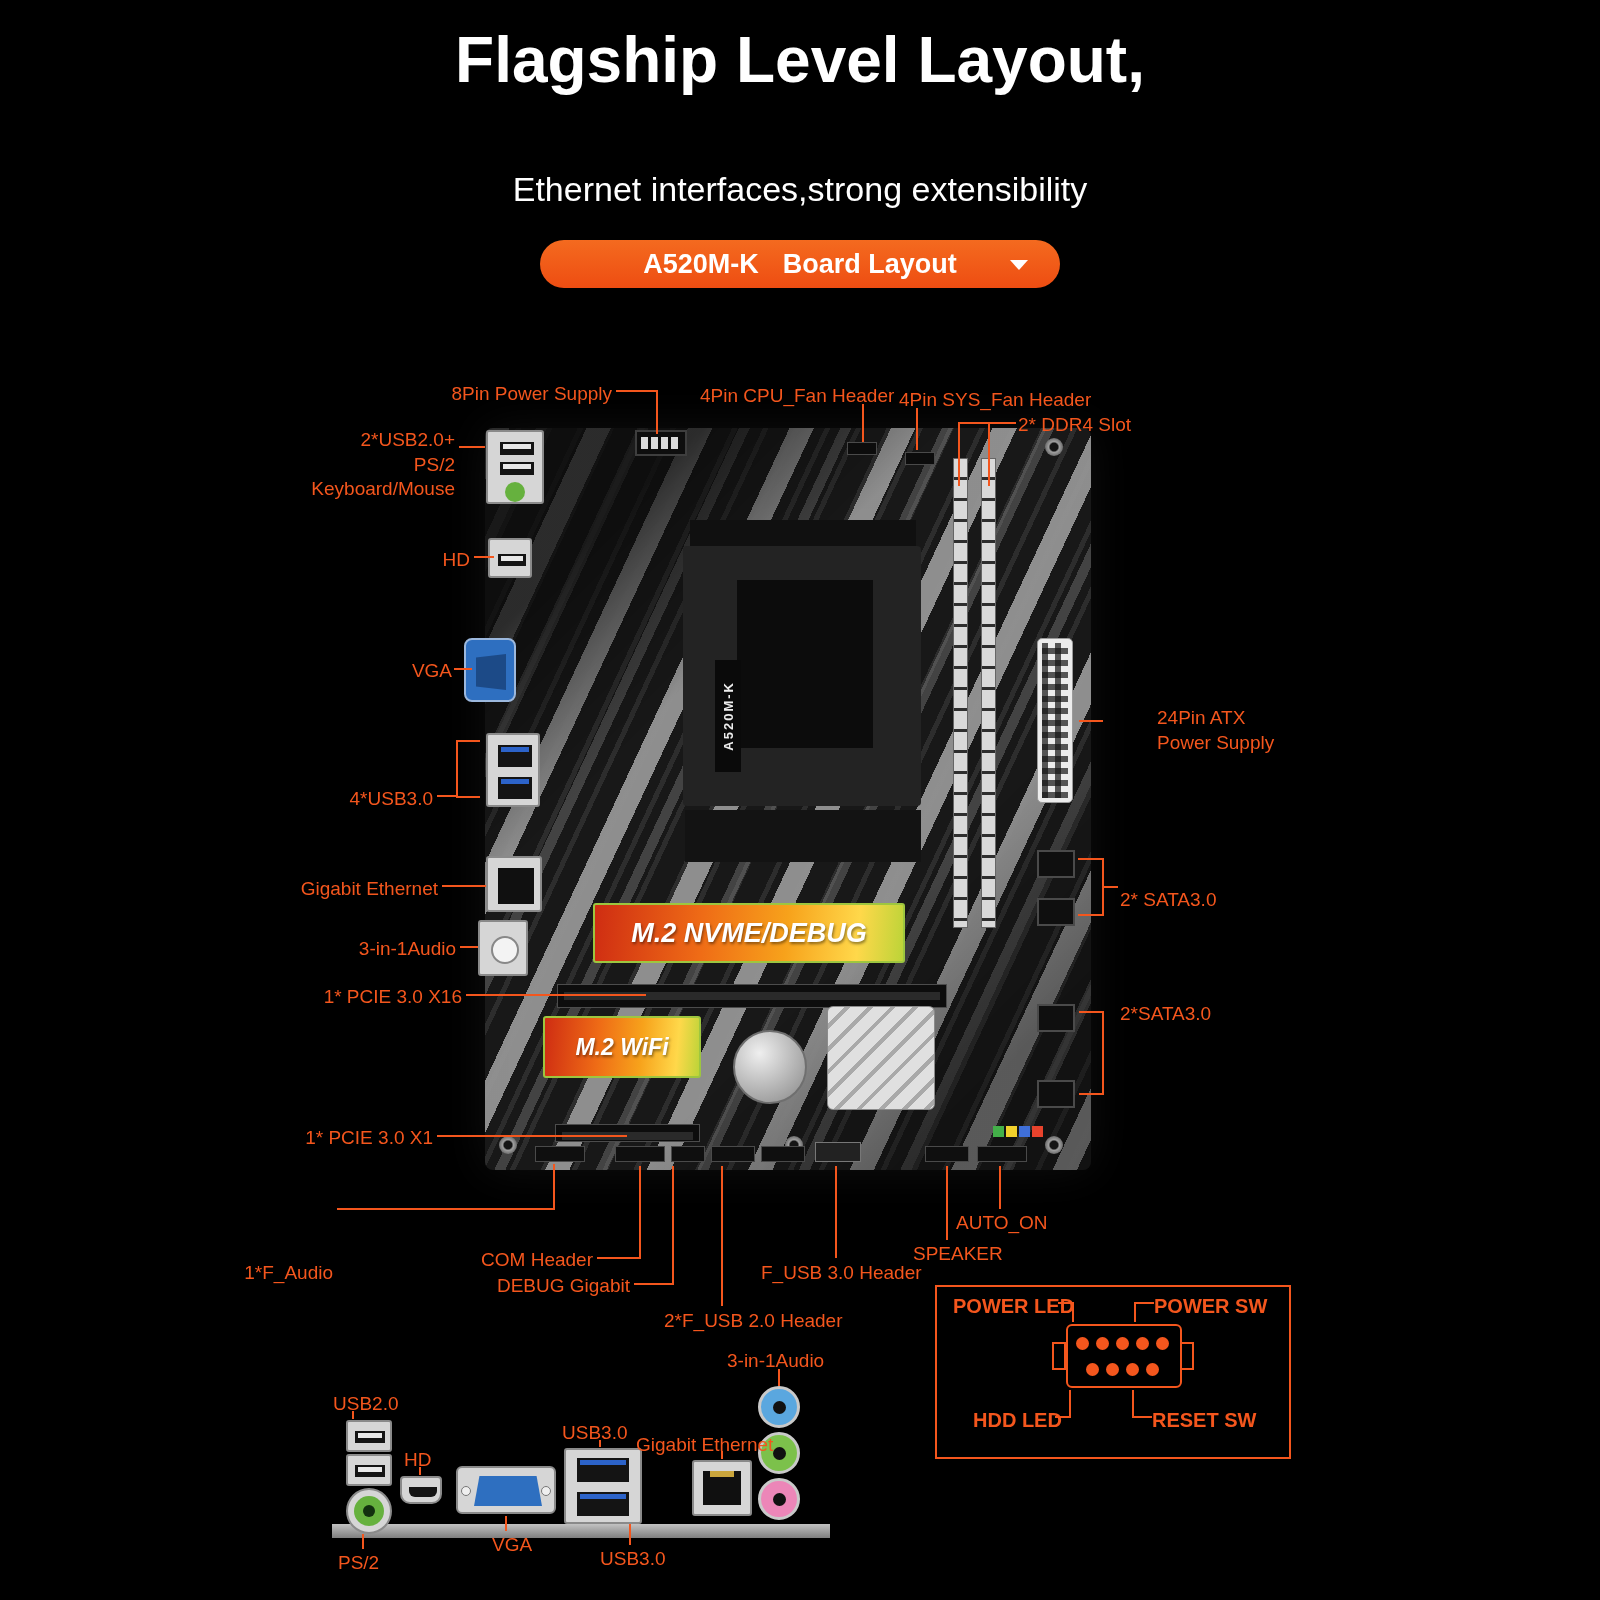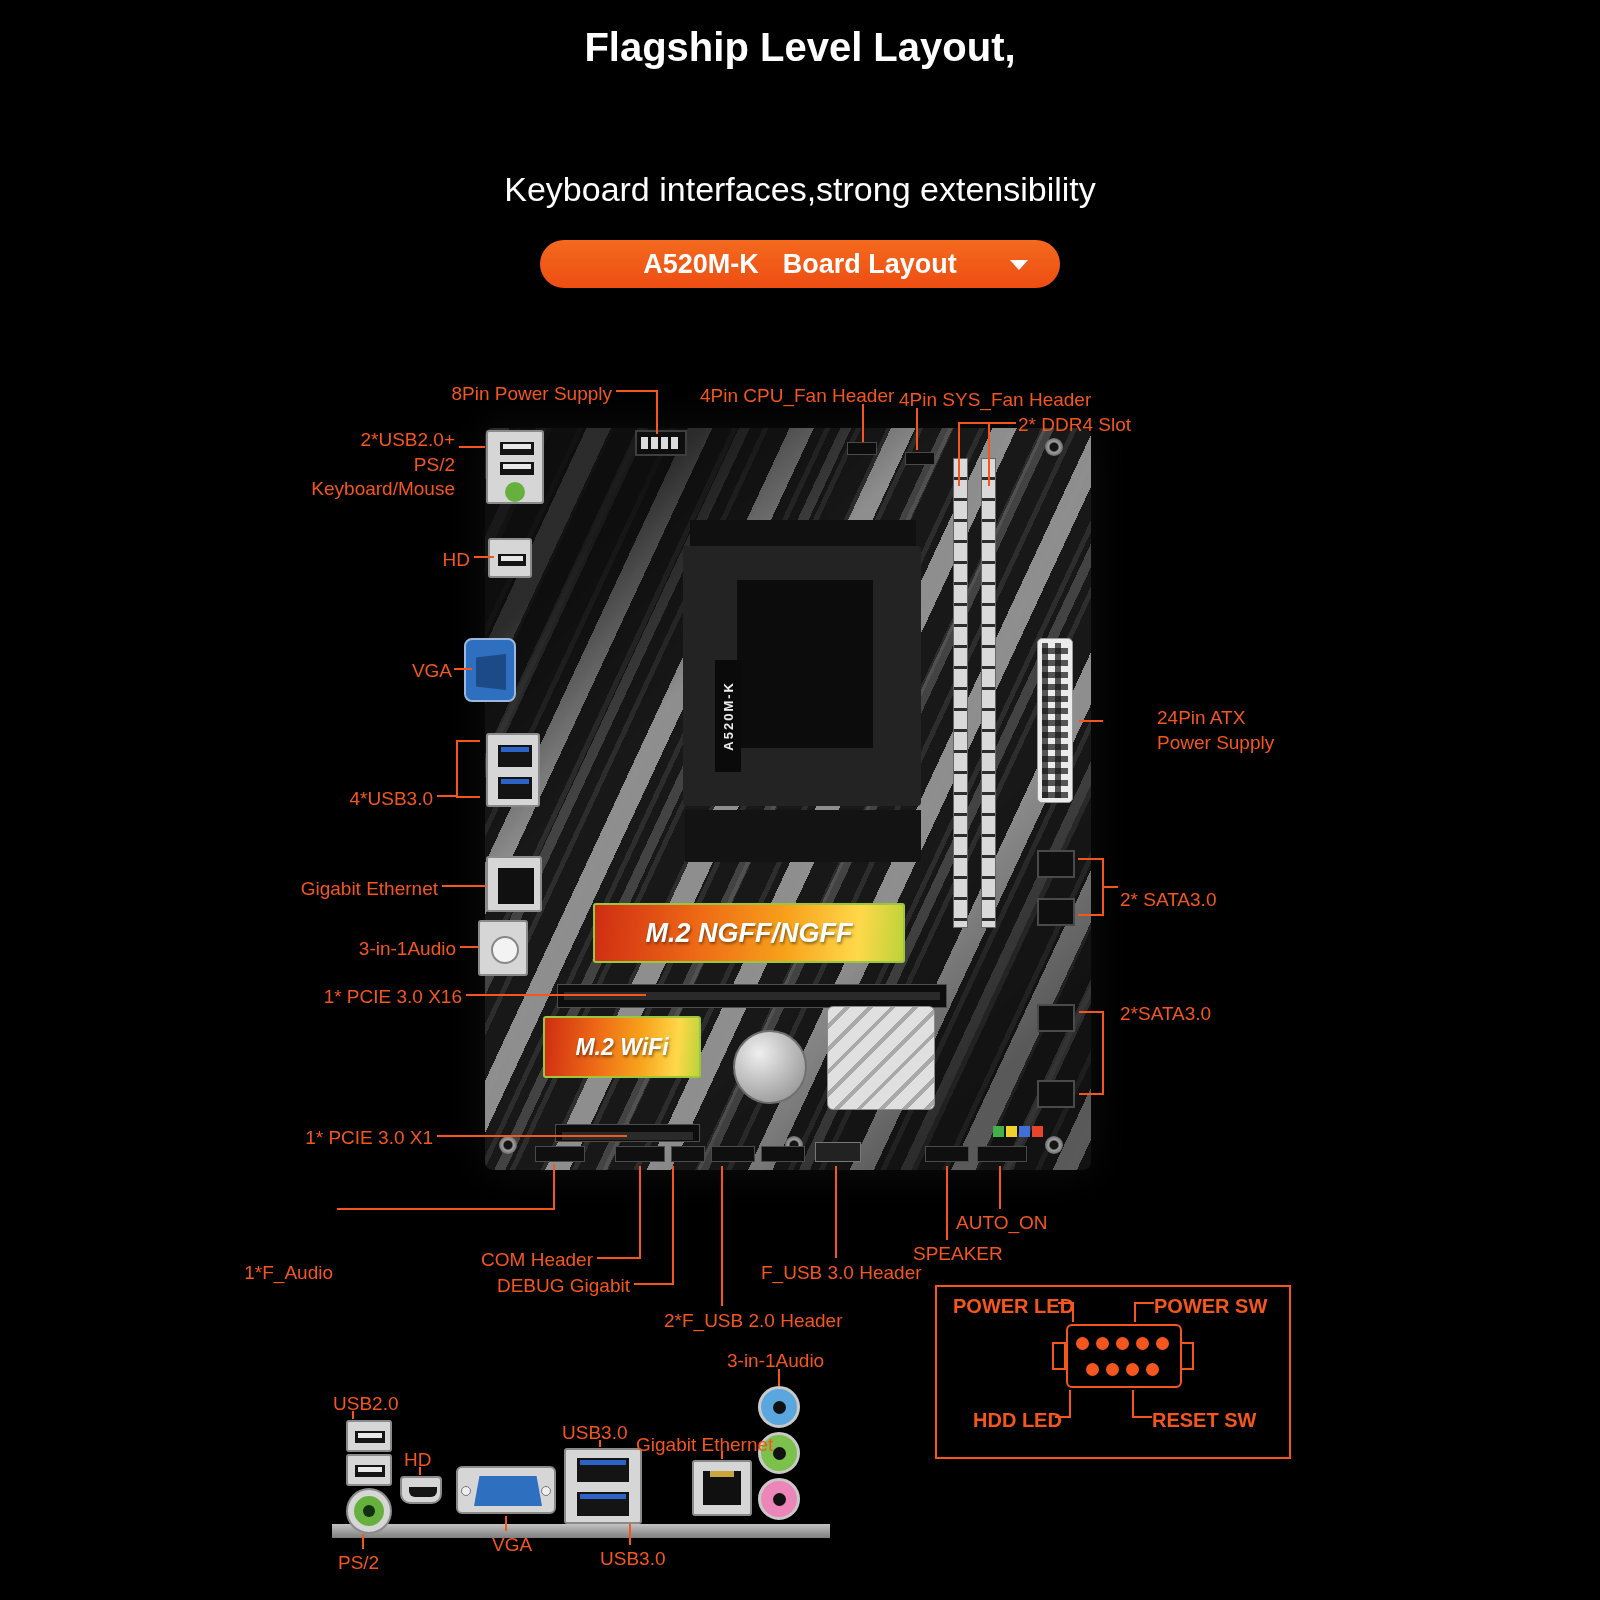--- a/index.html
+++ b/index.html
@@ -2,21 +2,21 @@
 <html style="--accent: #f4561d;"><head>
 <meta charset="utf-8">
 <style>
   *{margin:0;padding:0;box-sizing:border-box}
   :root{--accent:#f4561d}
   body{background:#000}
   .canvas{position:relative;width:1600px;height:1600px;background:#000;overflow:hidden;
           font-family:"Liberation Sans",sans-serif}
   i{display:block;position:absolute}
   .ttl{position:absolute;width:100%;text-align:center;color:#fff;font-weight:bold;
-       font-size:40px;line-height:1.08}
+       font-size:64px;line-height:1.08}
   .sub{position:absolute;width:100%;text-align:center;color:#fff;font-size:34px}
   .pill{position:absolute;left:540px;top:240px;width:520px;height:48px;border-radius:26px;
         background:linear-gradient(180deg,#f46a1f,#ee4d12);display:flex;align-items:center;
         justify-content:center;gap:24px;color:#fff;font-weight:bold;font-size:27px;cursor:pointer}
   .pill .tri{position:absolute;right:32px;top:20px;width:0;height:0;display:block;
         border-left:9px solid transparent;border-right:9px solid transparent;border-top:10px solid #fff}
   .co{position:absolute;color:var(--accent);font-size:19px;line-height:1.3;white-space:pre-line}
   .co.r{text-align:right}
   .co.b{font-weight:bold;font-size:20px}
   .ln{position:absolute;background:var(--accent)}
@@ -50,21 +50,21 @@
   .pinbox{position:absolute;left:1066px;top:1324px;width:116px;height:64px;
           border:2px solid var(--accent);border-radius:6px}
   .tab{position:absolute;width:14px;height:28px;border:2px solid var(--accent);background:#000}
 </style>
 </head>
 <body>
 
 <div class="canvas">
 
   <div class="ttl" style="top:26px">Flagship Level Layout,</div>
-  <div class="sub" style="top:170px">Keyboard interfaces,strong extensibility</div>
+  <div class="sub" style="top:170px">Ethernet interfaces,strong extensibility</div>
 
   <div class="pill">
     <span>A520M-K</span>
     <span>Board Layout</span>
     <span class="tri"></span>
   </div>
 
   <div class="board">
     <div class="stripes"></div>
 
@@ -97,21 +97,21 @@
     <div class="cp" style="left:552px;top:210px;width:36px;height:165px;background:#ececec;border:1px solid #9a9a9a;border-radius:5px">
       <i style="left:4px;top:4px;right:4px;bottom:4px;background:repeating-linear-gradient(0deg,rgba(20,20,20,.7) 0 6px,transparent 6px 12px),repeating-linear-gradient(90deg,rgba(20,20,20,.7) 0 6px,transparent 6px 13px)"></i>
     </div>
 
     <div class="cp sata" style="left:552px;top:422px"></div>
     <div class="cp sata" style="left:552px;top:470px"></div>
     <div class="cp sata" style="left:552px;top:576px"></div>
     <div class="cp sata" style="left:552px;top:652px"></div>
 
     <div class="cp m2" style="left:108px;top:475px;width:312px;height:60px;font-size:27px">
-      <span>M.2 NGFF/NGFF</span>
+      <span>M.2 NVME/DEBUG</span>
     </div>
     <div class="cp pcie" style="left:72px;top:556px;width:390px;height:24px"></div>
     <div class="cp m2" style="left:58px;top:588px;width:158px;height:62px;font-size:23px">
       <span>M.2 WiFi</span>
     </div>
 
     <div class="cp" style="left:248px;top:602px;width:74px;height:74px;border-radius:50%;background:radial-gradient(circle at 35% 30%,#efefef,#b5b5b5 55%,#878787);border:2px solid #6f6f6f"></div>
     <div class="cp" style="left:342px;top:578px;width:108px;height:104px;border-radius:6px;border:1px solid #8b8b8b;background:repeating-linear-gradient(135deg,#e0e0e0 0 12px,#a9a9a9 12px 16px)"></div>
     <div class="cp pcie" style="left:70px;top:696px;width:145px;height:18px"></div>
 

